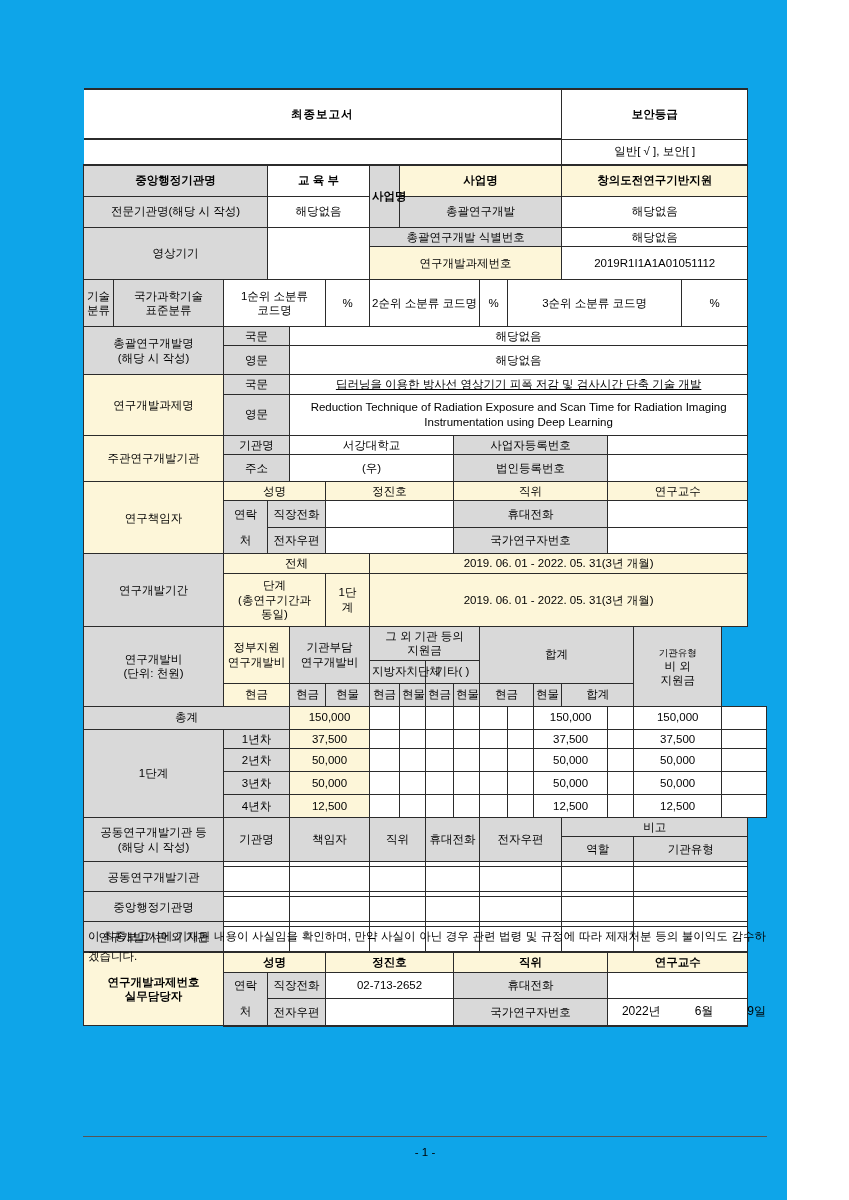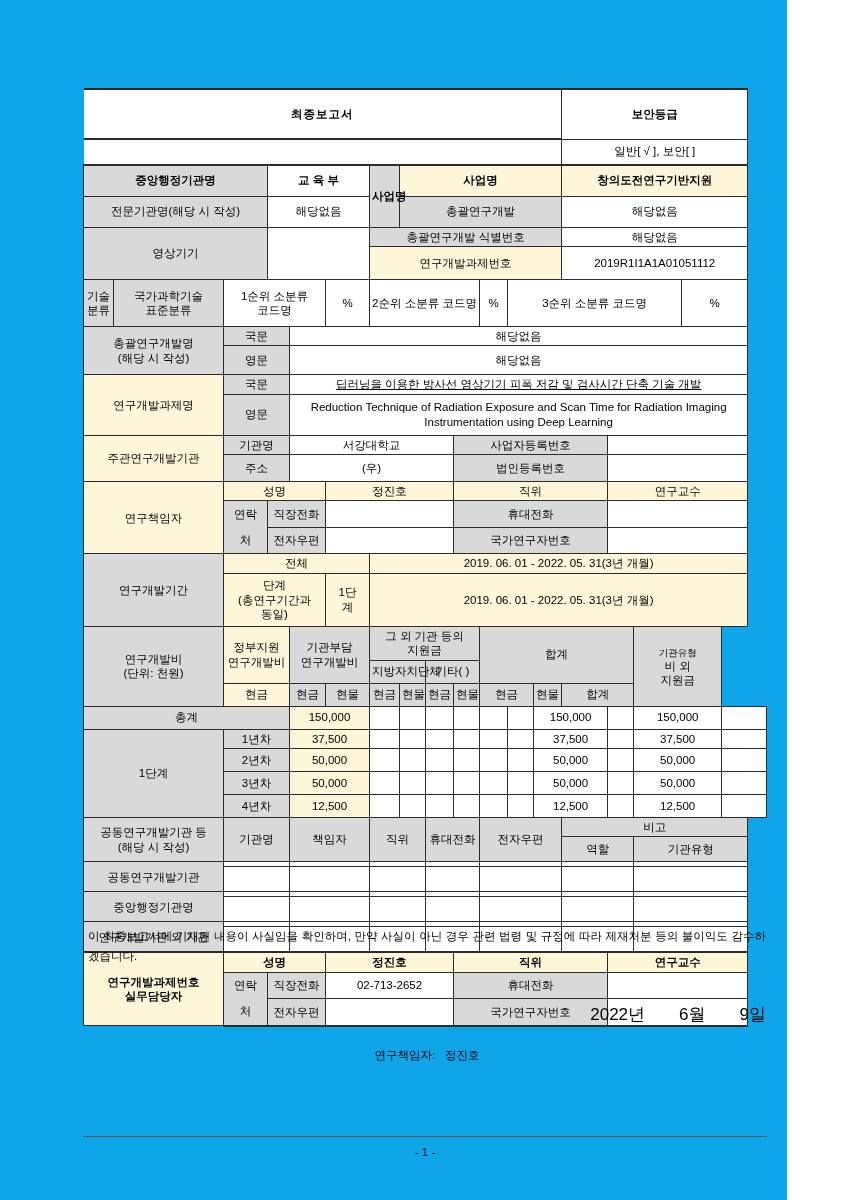--- a/index.html
+++ b/index.html
@@ -74,21 +74,21 @@
     width: 678px;
     font-size: 11.5px;
     line-height: 1.75;
     text-align: justify;
   }
   .dateline {
     position: absolute;
     left: 88px;
     top: 1003px;
     width: 678px;
-    font-size: 17px;
+    font-size: 12px;
     text-align: right;
     padding-right: 18px;
   }
   .dateline span.gap { display: inline-block; width: 34px; }
   .signline {
     position: absolute;
     left: 88px;
     width: 678px;
     font-size: 11.5px;
     text-align: center;
@@ -489,21 +489,18 @@
     </tbody>
       </table>
   </div>
 
   <div class="declaration">이 최종보고서에 기재된 내용이 사실임을 확인하며, 만약 사실이 아닌 경우 관련 법령 및 규정에 따라 제재처분 등의 불이익도 감수하겠습니다.</div>
 
   <div class="dateline">
     <span>2022년</span><span class="gap"></span><span>6월</span><span class="gap"></span><span>9일</span>
   </div>
 
-  <div class="signline" id="sign-pi">
-    <span class="lbl">연구책임자:</span><span>정진호</span>
-  </div>
 
 
   <div class="footer-rule"></div>
   <div class="pagenum">- 1 -</div>
 
 </div>
 
 </body></html>

